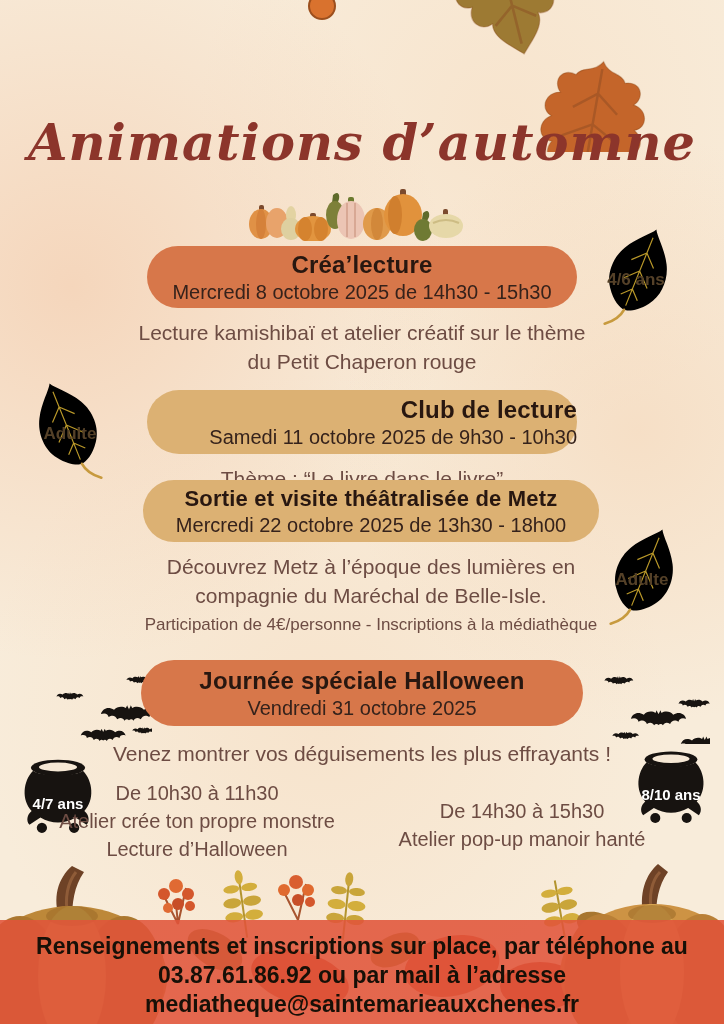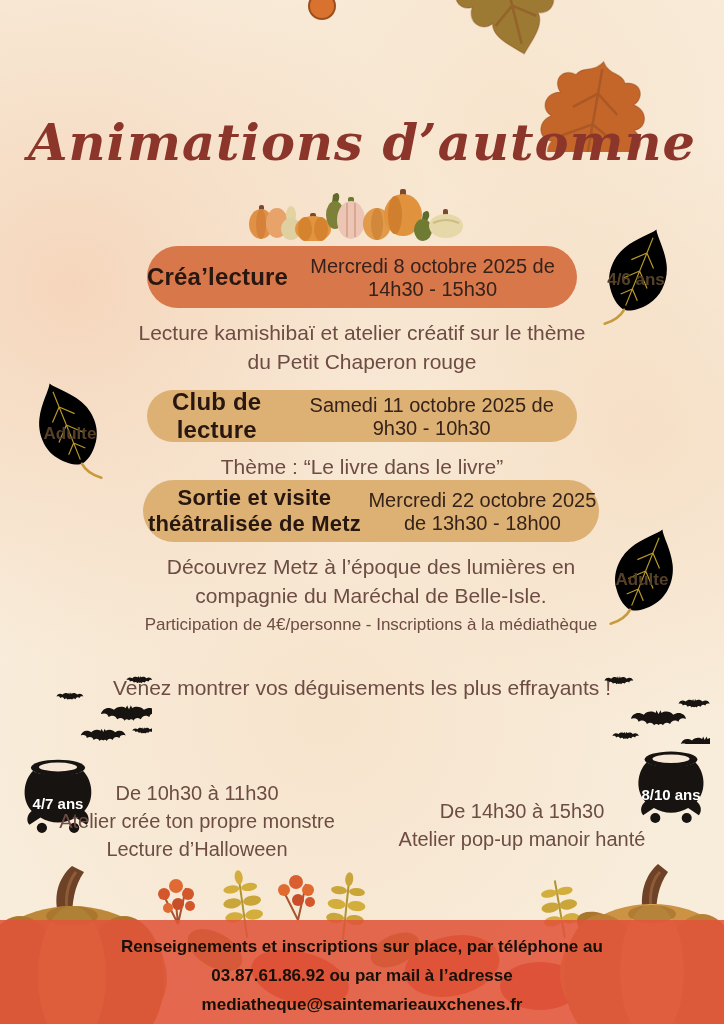--- a/index.html
+++ b/index.html
@@ -26,30 +26,30 @@
   .lf{stroke:#8a4a1d;stroke-width:1;stroke-opacity:.35;}
   .lf.a{fill:#d97331;} .lf.b{fill:#9d7a33;} .lf.c{fill:#c4652a;} .lf.d{fill:#a8762f;}
   
   .title{top:112px;left:0;width:724px;margin:0;text-align:center;
     font-family:"DejaVu Serif",serif;font-style:italic;font-weight:700;
     font-size:51px;letter-spacing:1px;color:var(--title-red);}
   
   .pumpkin-row{top:187px;left:247px;}
   
   .event{left:0;width:724px;text-align:center;}
-  .pill{margin:0 auto;border-radius:46px;display:flex;flex-direction:row;
+  .pill{margin:0 auto;border-radius:46px;display:flex;flex-direction:column;
     justify-content:center;align-items:center;}
   .pill h2{margin:0;font-size:24px;font-weight:700;color:var(--heading-dark);letter-spacing:.2px;}
   .pill .date{margin:2px 0 0;font-size:20px;font-weight:500;color:var(--date-text);}
   .pill.orange{background:var(--pill-orange);}
   .pill.tan{background:var(--pill-tan);}
   .desc{margin:10px auto 0;font-size:21px;line-height:29px;color:var(--text-brown);}
   .note{margin:5px auto 0;font-size:17px;color:var(--text-brown);}
   #event1{top:246px;} #event1 .pill{width:430px;height:62px;} #event1 .desc{max-width:460px;}
-  #event2{top:390px;} #event2 .pill{width:430px;height:52px;} #event2 .desc{white-space:nowrap;}
+  #event2{top:390px;} #event2 .pill{width:430px;height:64px;align-items:flex-end;} #event2 .desc{white-space:nowrap;}
   #event3{top:480px;padding-left:9px;} #event3 .pill{width:456px;height:62px;} #event3 .pill h2{font-size:22px;}
   #event3 .desc{max-width:452px;}
   #event4{top:660px;} #event4 .pill{width:442px;height:66px;} #event4 .desc{white-space:nowrap;margin-top:13px;}
   
   .leaf-badge{width:76px;}
   .leaf-badge svg{width:76px;height:112px;}
   .leaf-badge .label{position:absolute;top:46px;left:-14px;width:104px;text-align:center;
     font-size:17px;font-weight:600;color:var(--leaf-text);}
   #badge1{left:598px;top:224px;} #badge1 svg{transform:rotate(22deg);}
   #badge2{left:32px;top:378px;}  #badge2 svg{transform:scaleX(-1) rotate(22deg);}
@@ -66,21 +66,21 @@
   .cauldron use, .cauldron .ink{fill:var(--ink-black);}
   .cauldron .label{position:absolute;top:48%;left:0;width:100%;text-align:center;
     color:var(--white);font-size:15px;font-weight:600;}
   .cauldron-left{left:14px;top:756px;width:88px;height:82px;}
   .cauldron-right{left:628px;top:748px;width:86px;height:80px;}
   
   .bottom-band{top:850px;left:0;}
   .banner{bottom:0;left:0;width:724px;height:104px;}
   .banner-bg{position:absolute;top:0;left:0;right:0;bottom:0;background:var(--banner-red);opacity:.88;}
   .banner-content{position:relative;padding-top:12px;text-align:center;
-    font-size:17px;font-weight:700;line-height:29px;color:var(--footer-text);}
+    font-size:23px;font-weight:700;line-height:29px;color:var(--footer-text);}
 </style>
 </head>
 <body>
 
 <svg width="0" height="0" style="position:absolute">
   <defs>
     <symbol id="sym-oak" viewBox="-46 0 92 122">
       <path d="M0,4 C6,14 16,10 20,18 C32,14 38,26 30,34 C42,36 44,50 34,54 C44,60 42,74 30,74 C36,84 28,94 18,90 C20,100 10,108 0,118 C-10,108 -20,100 -18,90 C-28,94 -36,84 -30,74 C-42,74 -44,60 -34,54 C-44,50 -42,36 -30,34 C-38,26 -32,14 -20,18 C-16,10 -6,14 0,4 Z"></path>
       <path d="M0,10 L0,110 M0,30 L-18,44 M0,30 L18,44 M0,55 L-23,68 M0,55 L23,68 M0,80 L-16,92 M0,80 L16,92" fill="none" stroke="#8a4a22" stroke-width="2" stroke-opacity=".45"></path>
     </symbol>
@@ -200,20 +200,24 @@
     <use href="#sym-bat" transform="translate(96,64) scale(0.20)"></use>
   </svg>
   <svg class="abs bats bats-right" width="124" height="86" viewBox="0 0 124 86">
     <use href="#sym-bat" transform="translate(18,12) scale(0.24)"></use>
     <use href="#sym-bat" transform="translate(44,40) scale(0.46)"></use>
     <use href="#sym-bat" transform="translate(92,34) scale(0.26)"></use>
     <use href="#sym-bat" transform="translate(94,68) scale(0.40)"></use>
     <use href="#sym-bat" transform="translate(26,68) scale(0.22)"></use>
   </svg>
   <section class="abs event" id="event4">
+    <div class="pill orange">
+      <h2>Journée spéciale Halloween</h2>
+      <p class="date">Vendredi 31 octobre 2025</p>
+    </div>
     <p class="desc">Venez montrer vos déguisements les plus effrayants !</p>
   </section>
 
   <div class="abs cauldron cauldron-left">
     <svg viewBox="0 0 120 112">
         <use href="#sym-cauldron"></use>
       </svg>
     <span class="label">4/7 ans</span>
   </div>
   <div class="abs session session-left">

